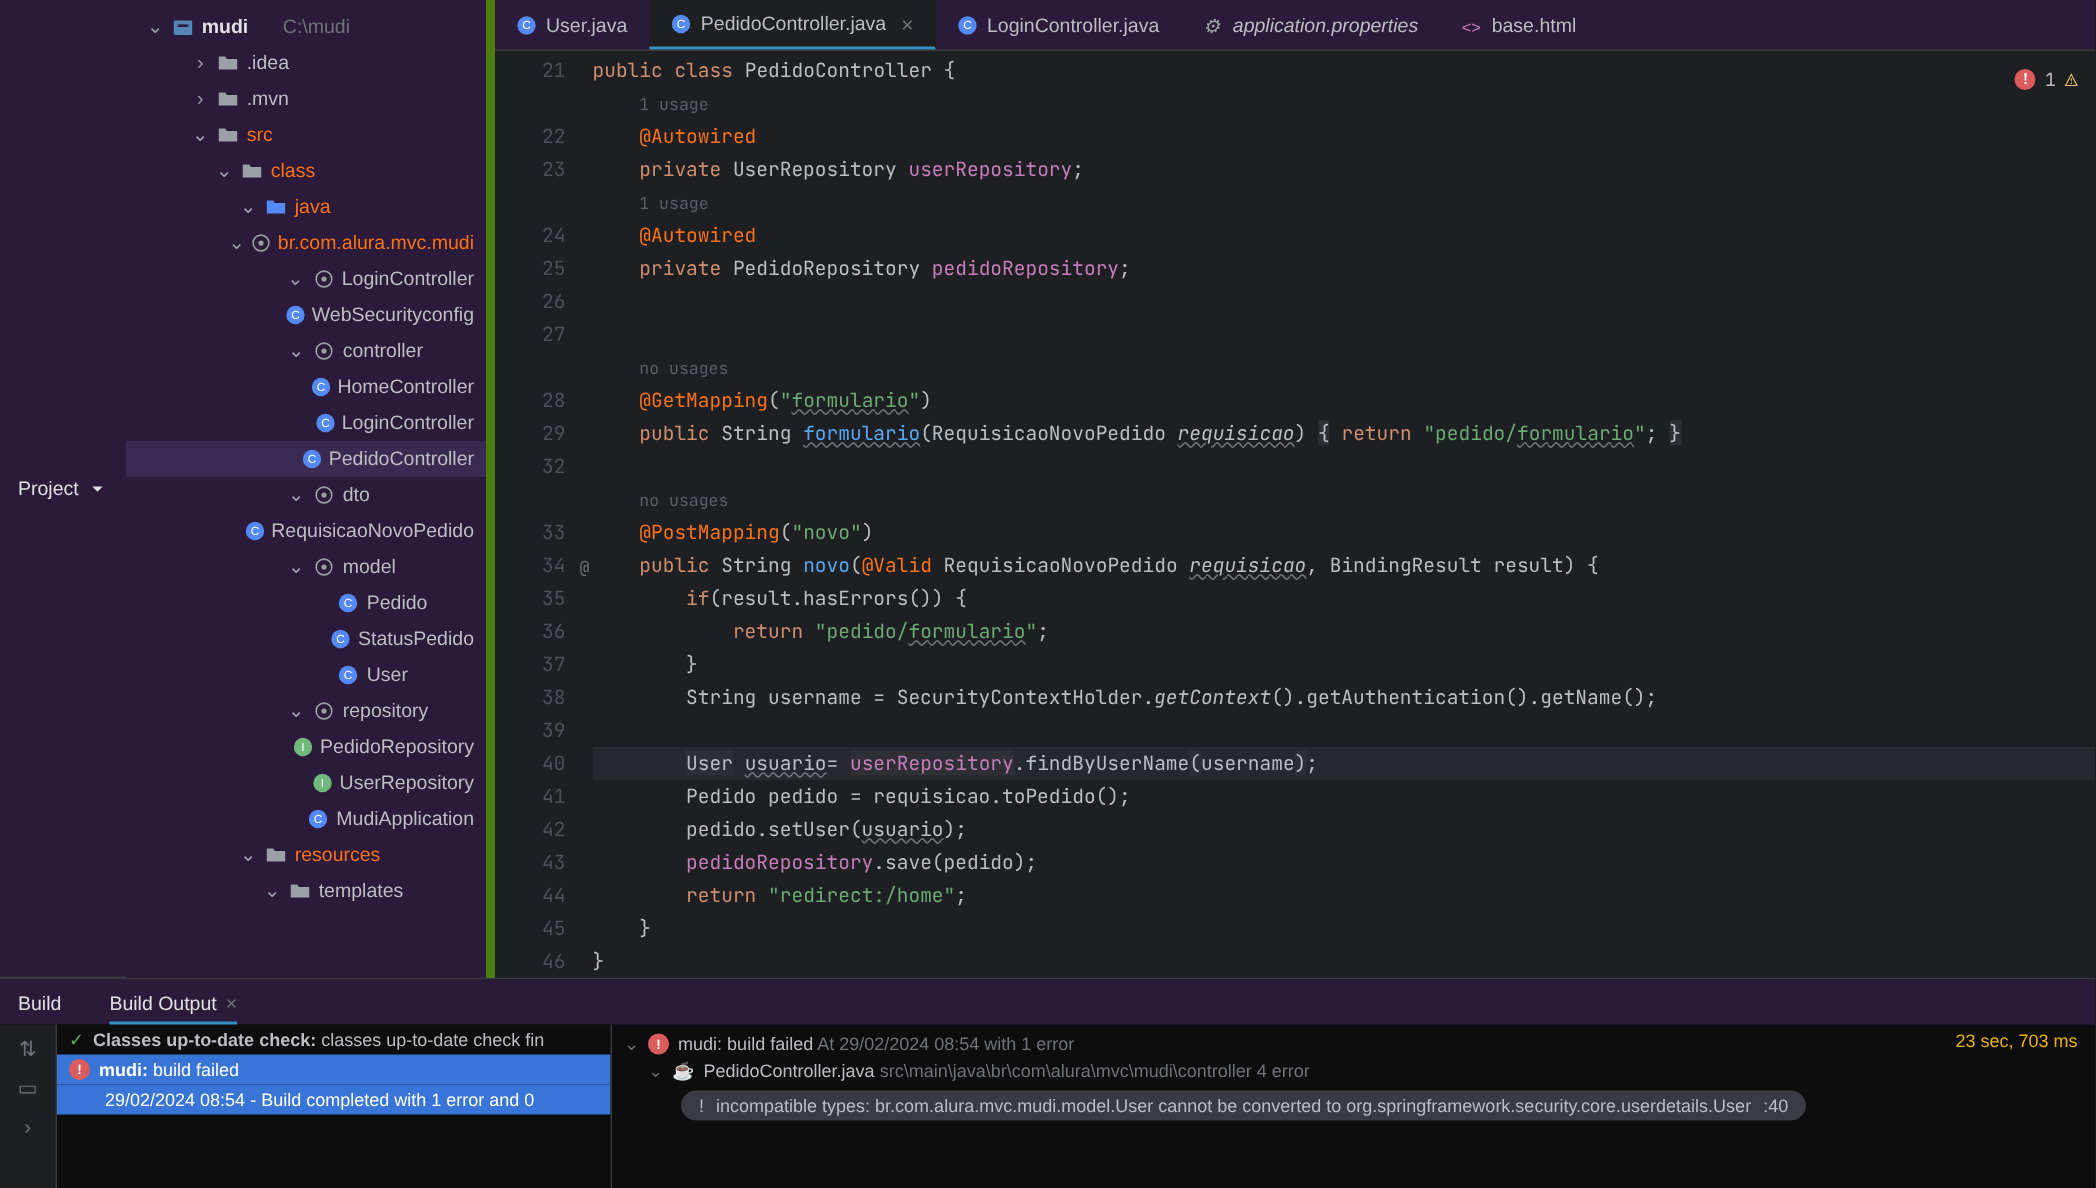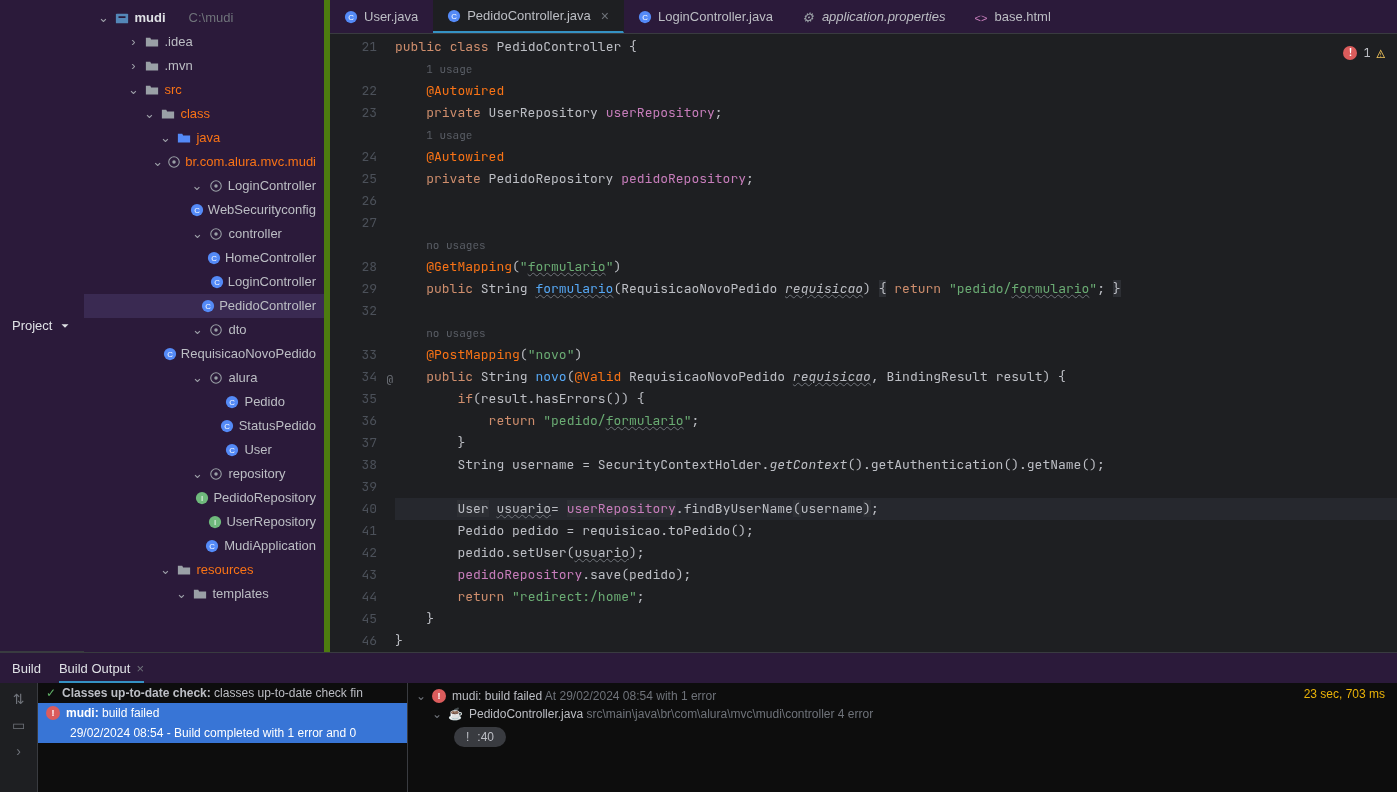--- a/index.html
+++ b/index.html
@@ -145,21 +145,21 @@
   border-top: 1px solid #393b40;
   display: flex;
   flex-direction: column;
 }
 .bp-header {
   background: #2b1a3a;
   display: flex;
   align-items: center;
   height: 30px;
   padding: 0 12px;
-  gap: 18px;
+  gap: 32px;
   font-size: 13px;
 }
 .bp-tab { color: #dfe1e5; cursor: pointer; position: relative; padding: 6px 0; }
 .bp-tab.sub { display: flex; align-items: center; gap: 6px; }
 .bp-tab.sub.active::after {
   content: ''; position: absolute; bottom: -1px; left: 0; right: 0; height: 2px; background: #3592c4;
 }
 .bp-body {
   flex: 1;
   display: flex;
@@ -385,21 +385,21 @@
           </div>
           <div class="tree-item">
             <span class="pad" style="width:94px"></span>
             <span class="chev">⌄</span>
             <span class="ico">
               <svg width="14" height="14" viewBox="0 0 16 16">
                 <circle cx="8" cy="8" r="6" fill="none" stroke="#9aa0a6" stroke-width="1.2"></circle>
                 <circle cx="8" cy="8" r="2" fill="#9aa0a6"></circle>
               </svg>
             </span>
-            <span>alura</span>
+            <span>model</span>
           </div>
           <div class="tree-item">
             <span class="pad" style="width:110px"></span>
             <span class="chev"></span>
             <span class="ico">
               <svg width="14" height="14" viewBox="0 0 16 16">
                 <circle cx="8" cy="8" r="7" fill="#548af7"></circle>
                 <text x="8" y="11" text-anchor="middle" font-size="9" fill="#fff" font-family="sans-serif">C</text>
               </svg>
             </span>
@@ -605,18 +605,19 @@
         <span><span class="strong">mudi:</span><span> build failed</span><span class="path"> At 29/02/2024 08:54 with 1 error</span></span>
       </div>
       <div class="bp-rrow" style="padding-left:16px">
         <span style="color:#6f737a">⌄</span>
         <span style="color:#cf8e6d">☕</span>
         <span><span>PedidoController.java</span><span class="path"> src\main\java\br\com\alura\mvc\mudi\controller 4 error</span></span>
       </div>
       <div style="padding-left:38px">
         <span class="bp-err-detail">
           <span class="er">!</span>
+          <span>incompatible types: br.com.alura.mvc.mudi.model.User cannot be converted to org.springframework.security.core.userdetails.User</span>
           <span class="path"> :40</span>
         </span>
       </div>
     </div>
   </div>
 </div>
 
 </body></html>

